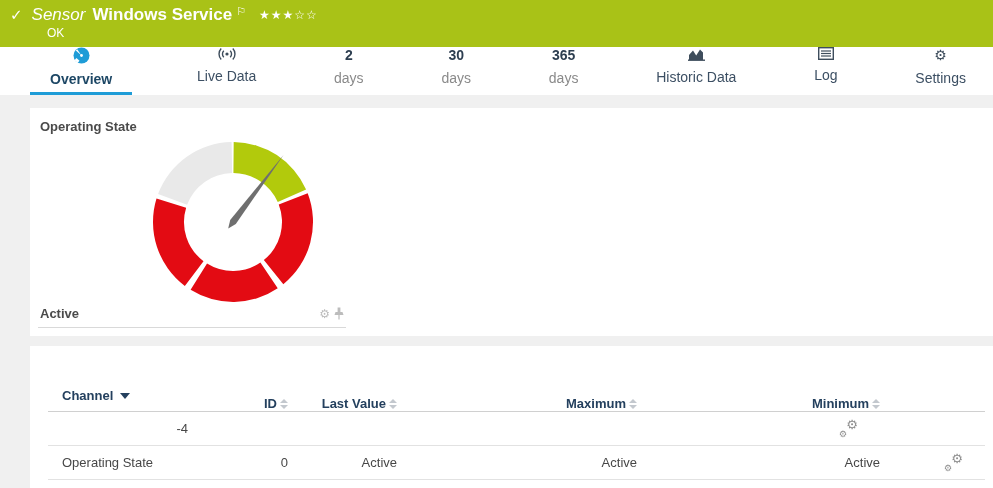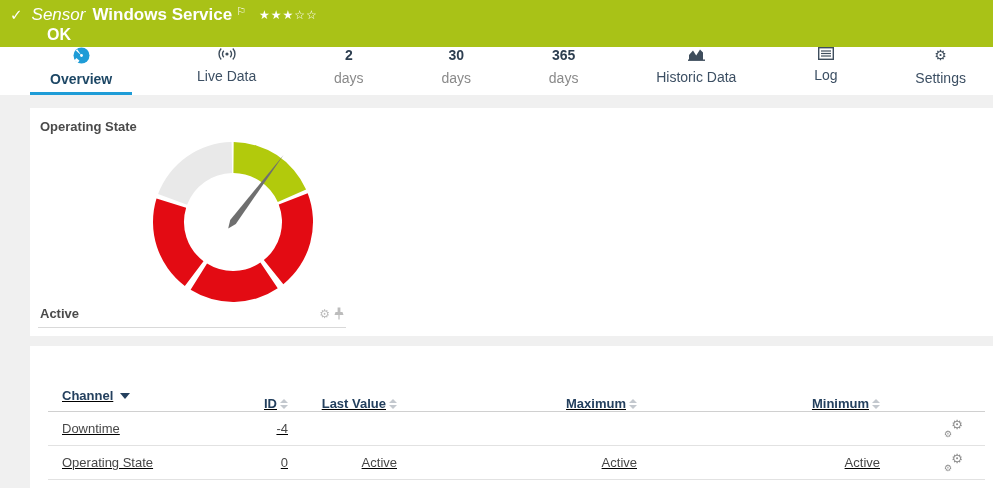--- a/index.html
+++ b/index.html
@@ -8,21 +8,21 @@
   .glyph { font-family:"DejaVu Sans", sans-serif; }
 
   
   .hdr { height:47px; background:#a9c217; color:#fff; }
   .hdr-line1 { display:flex; align-items:center; padding:5px 0 0 10px; }
   .hdr-check { font-size:15px; font-weight:bold; margin-right:9px; }
   .hdr-kind { font-style:italic; font-size:17px; margin-right:7px; }
   .hdr-title { font-weight:bold; font-size:17px; }
   .hdr-flag { font-size:11px; align-self:flex-start; margin:0 5px 0 4px; }
   .hdr-stars { font-size:12px; letter-spacing:1px; margin-left:8px; }
-  .hdr-status { margin-left:47px; font-weight:bold; font-size:16px; margin-top:1px; }
+  .hdr-status { margin-left:47px; font-weight:normal; font-size:12px; margin-top:1px; }
 
   
   .tabs { height:48px; background:#fff; display:flex; align-items:stretch;
           justify-content:space-between; padding:0 14px 0 30px; }
   .tab { display:flex; align-items:center; gap:7px; padding:0 13px;
          font-size:14px; color:#3c4f63; cursor:pointer; white-space:nowrap;flex-direction:column; }
   .tab.active { font-weight:bold; color:#1d4765; box-shadow: inset 0 -3px 0 #1e9cd7; padding:0 20px; }
   .tab .num { font-weight:bold; color:#2d3e50; }
   .tab .unit { color:#8a8a8a; }
   .tab svg { display:block; }
@@ -38,21 +38,21 @@
   .gauge-footer { margin-left:8px; width:308px; display:flex; justify-content:space-between;
                   align-items:center; border-bottom:1px solid #d9d9d9; padding:0 2px 6px 2px; }
   .gauge-value { font-size:13px; font-weight:bold; color:#4a4a4a; }
   .gauge-footer-icons { display:flex; align-items:center; gap:4px; color:#bcbcbc; }
   .gauge-footer-icons .gear-glyph { font-size:12px; }
 
   
   .table-panel { height:142px; padding-top:34px; overflow:hidden; }
   .trow { display:grid; grid-template-columns:140px 100px 109px 240px 243px 1fr;
           margin:0 8px 0 18px; align-items:center; height:34px;
-          border-bottom:1px solid #e2e2e2;text-decoration:underline; }
+          border-bottom:1px solid #e2e2e2; }
   .trow.head { height:32px; border-bottom:1px solid #d0d0d0; }
   .th { font-weight:bold; color:#24405e; font-size:13px; }
   .cell-r { display:flex; justify-content:flex-end; align-items:center; gap:3px;margin-top:16px; }
   .td { color:#474747; font-size:13px; text-align:right; }
   .td.channel { text-align:left; padding-left:14px; }
   .th.channel { display:flex; align-items:center; gap:7px; padding-left:14px; }
   .tri-down { width:0; height:0; border-left:5px solid transparent; border-right:5px solid transparent;
               border-top:6px solid #24405e; }
   .sort { display:flex; flex-direction:column; gap:2px; }
   .sort i { display:block; width:0; height:0; border-left:4px solid transparent; border-right:4px solid transparent; }
@@ -187,21 +187,20 @@
         <span>Minimum</span>
         <span class="sort">
             <i class="up"></i>
             <i class="dn"></i>
           </span>
       </div>
       <div></div>
     </div>
     <div id="table-body">
   <div class="trow">
-    <div class="td channel">Downtime</div>
     <div class="td">-4</div>
     <div class="td"></div>
     <div class="td"></div>
     <div class="td"></div>
     <div class="cell-icon">
       <span class="gearset">
         <span class="g1 glyph">⚙</span>
         <span class="g2 glyph">⚙</span>
       </span>
     </div>

